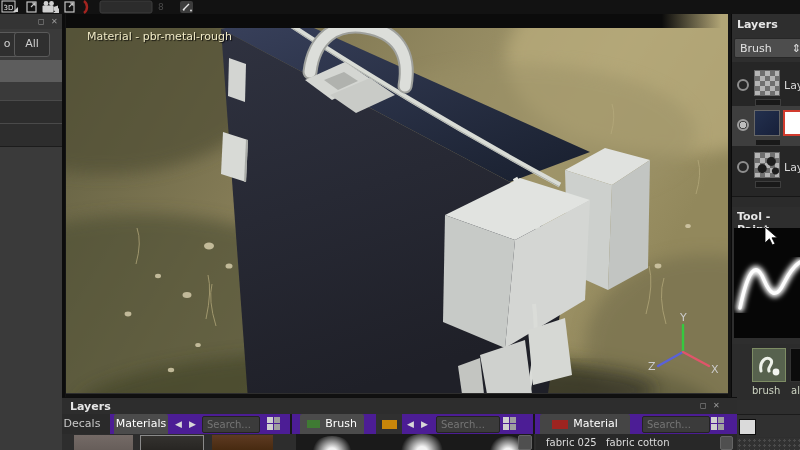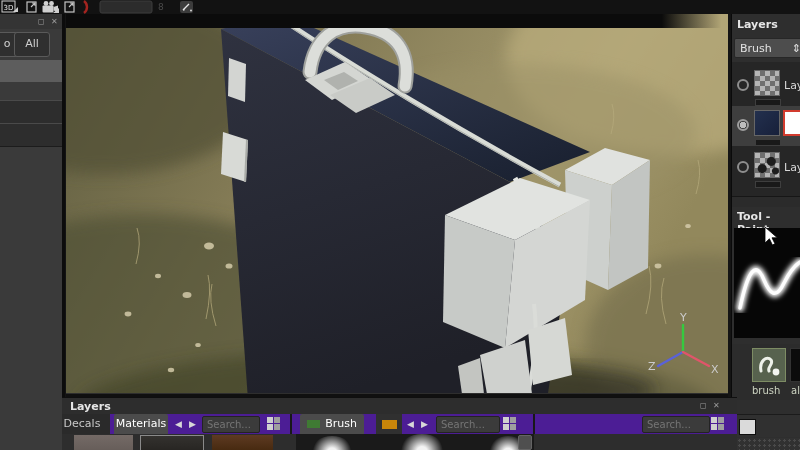--- a/index.html
+++ b/index.html
@@ -228,20 +228,21 @@
         <polygon points="462,316 499,304 506,361 467,371" fill="#d6d8d4"></polygon>
         <polygon points="414,341 459,326 466,380 421,380" fill="#cfd1ce"></polygon>
         <polygon points="392,352 414,344 418,380 396,380" fill="#c3c5c1"></polygon>
       </g>
 
       <rect x="0" y="0" width="662" height="14" fill="url(#topfade)"></rect>
 
       <rect x="0" y="379" width="662" height="7" fill="#101010"></rect>
       <rect x="0" y="379" width="662" height="1" fill="#2e2e2e"></rect>
     </svg>
+    <div class="abs" id="vp-overlay-text">Material - pbr-metal-rough</div>
     
     <svg class="abs" style="left:579px;top:296px" width="80" height="70">
       <g stroke-width="2.4" stroke-linecap="round">
         <line x1="38" y1="42" x2="38" y2="15" stroke="#35c93f"></line>
         <line x1="38" y1="42" x2="13" y2="56" stroke="#5a62d8"></line>
         <line x1="38" y1="42" x2="64" y2="56" stroke="#e0556a"></line>
       </g>
       <text x="35" y="11" font-size="11" fill="#cccccc" font-family="DejaVu Sans">Y</text>
       <text x="3" y="60" font-size="11" fill="#cccccc" font-family="DejaVu Sans">Z</text>
       <text x="66" y="63" font-size="11" fill="#cccccc" font-family="DejaVu Sans">X</text>
@@ -331,30 +332,38 @@
       </div>
       <div class="tab" style="left:314px;width:26px;background:#303030">
         <span class="swatchchip" style="width:15px;height:9px;background:#c8860a;margin:0"></span>
       </div>
       <div class="navarrow" style="left:342px">◀</div>
       <div class="navarrow" style="left:356px">▶</div>
       <input class="searchbox" style="left: 374px; width: 54px;" placeholder="Search...">
       <div class="grid-ic" style="left:440px"></div>
       <div class="vdiv" style="left:471px;top:0;height:20px"></div>
 
+      <div class="tab active" style="left:478px;width:90px;background:#454545">
+        <span class="swatchchip" style="width:16px;height:9px;background:#9e2420"></span><span>Material</span>
+      </div>
       <input class="searchbox" style="left: 580px; width: 58px;" placeholder="Search...">
       <div class="grid-ic" style="left:648px"></div>
     </div>
 
     <div class="shelfthumb" style="left:12px;width:59px;background:linear-gradient(#746a66,#665d59)"></div>
     <div class="shelfthumb" style="left:78px;width:62px;background:linear-gradient(#34322f,#262421);border:1px solid #8a8a8a"></div>
     <div class="shelfthumb" style="left:150px;width:61px;background:linear-gradient(#5e3a22,#46290f)"></div>
 
     <div class="abs" id="brusharea">
       <div class="blob" style="left:14px;top:2px;width:44px;height:34px"></div>
       <div class="blob" style="left:102px;top:0;width:48px;height:36px"></div>
       <div class="blob" style="left:192px;top:2px;width:40px;height:34px"></div>
       <div class="scrollthumb" style="right:2px;top:1px;width:12px;height:13px"></div>
     </div>
 
+    <div class="abs" id="matlist">
+      <span class="abs" style="left:10px;top:3px">fabric 025</span>
+      <span class="abs" style="left:70px;top:3px">fabric cotton</span>
+      <div class="scrollthumb" style="right:4px;top:2px;width:11px;height:12px"></div>
+    </div>
   </div>
 
 </div>
 
 </body></html>

